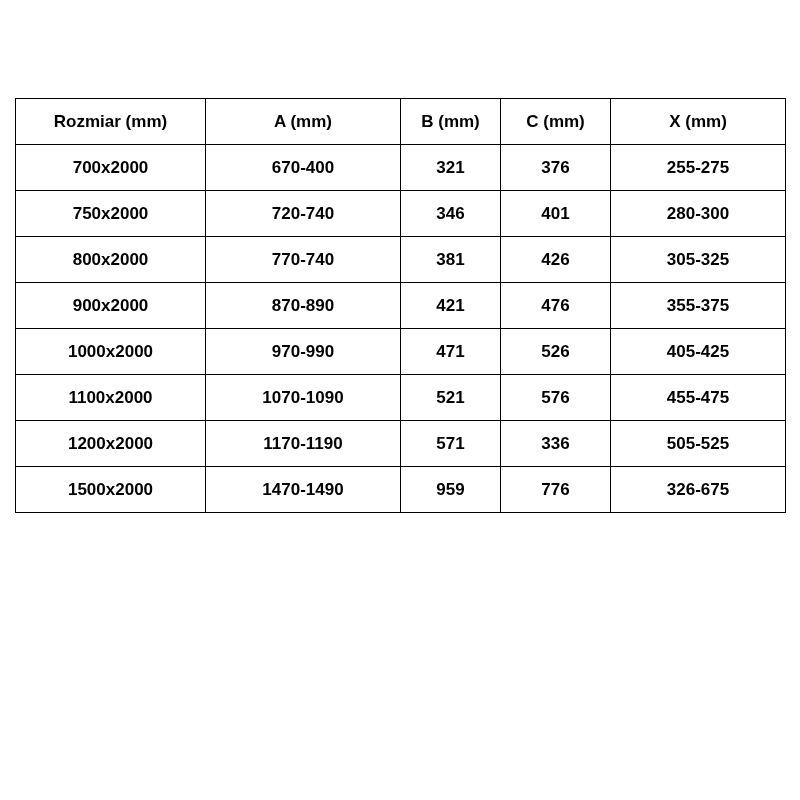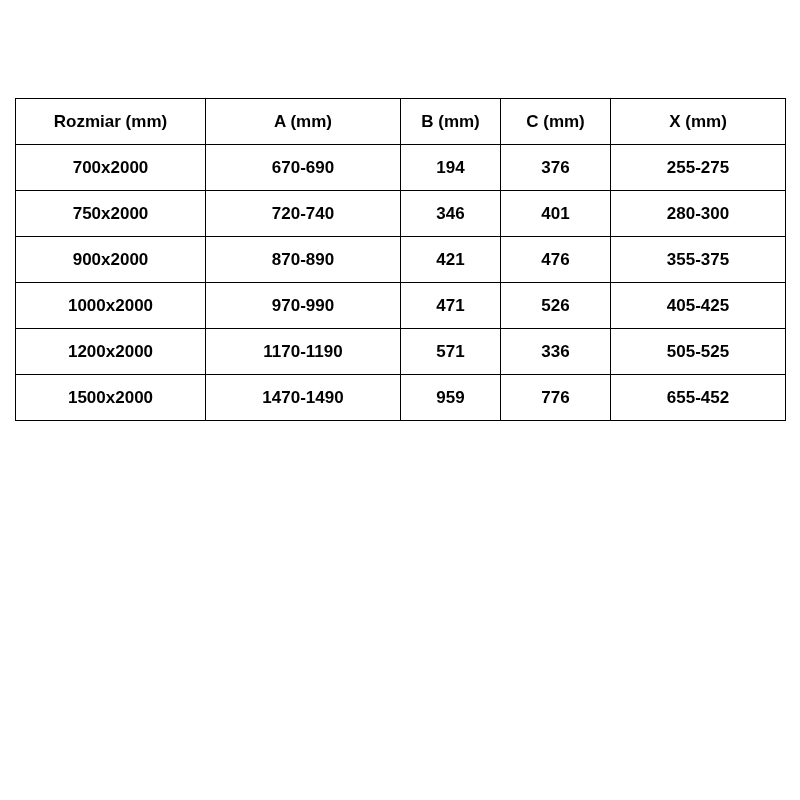--- a/index.html
+++ b/index.html
@@ -70,56 +70,70 @@
           <th>Rozmiar (mm)</th>
           <th>A (mm)</th>
           <th>B (mm)</th>
           <th>C (mm)</th>
           <th>X (mm)</th>
         </tr>
       </thead>
       <tbody>
         <tr>
           <td>700x2000</td>
-          <td>670-690</td>
-          <td>194</td>
+          <td>670-400</td>
+          <td>321</td>
           <td>376</td>
           <td>255-275</td>
         </tr>
         <tr>
           <td>750x2000</td>
           <td>720-740</td>
           <td>346</td>
           <td>401</td>
           <td>280-300</td>
+        </tr>
+        <tr>
+          <td>800x2000</td>
+          <td>770-740</td>
+          <td>381</td>
+          <td>426</td>
+          <td>305-325</td>
         </tr>
         <tr>
           <td>900x2000</td>
           <td>870-890</td>
           <td>421</td>
           <td>476</td>
           <td>355-375</td>
         </tr>
         <tr>
           <td>1000x2000</td>
           <td>970-990</td>
           <td>471</td>
           <td>526</td>
           <td>405-425</td>
         </tr>
         <tr>
+          <td>1100x2000</td>
+          <td>1070-1090</td>
+          <td>521</td>
+          <td>576</td>
+          <td>455-475</td>
+        </tr>
+        <tr>
           <td>1200x2000</td>
           <td>1170-1190</td>
           <td>571</td>
           <td>336</td>
           <td>505-525</td>
         </tr>
         <tr>
           <td>1500x2000</td>
           <td>1470-1490</td>
           <td>959</td>
           <td>776</td>
-          <td>655-452</td>
+          <td>326-675</td>
         </tr>
       </tbody>
     </table>
   </div>
 </div>
 
 </body></html>

